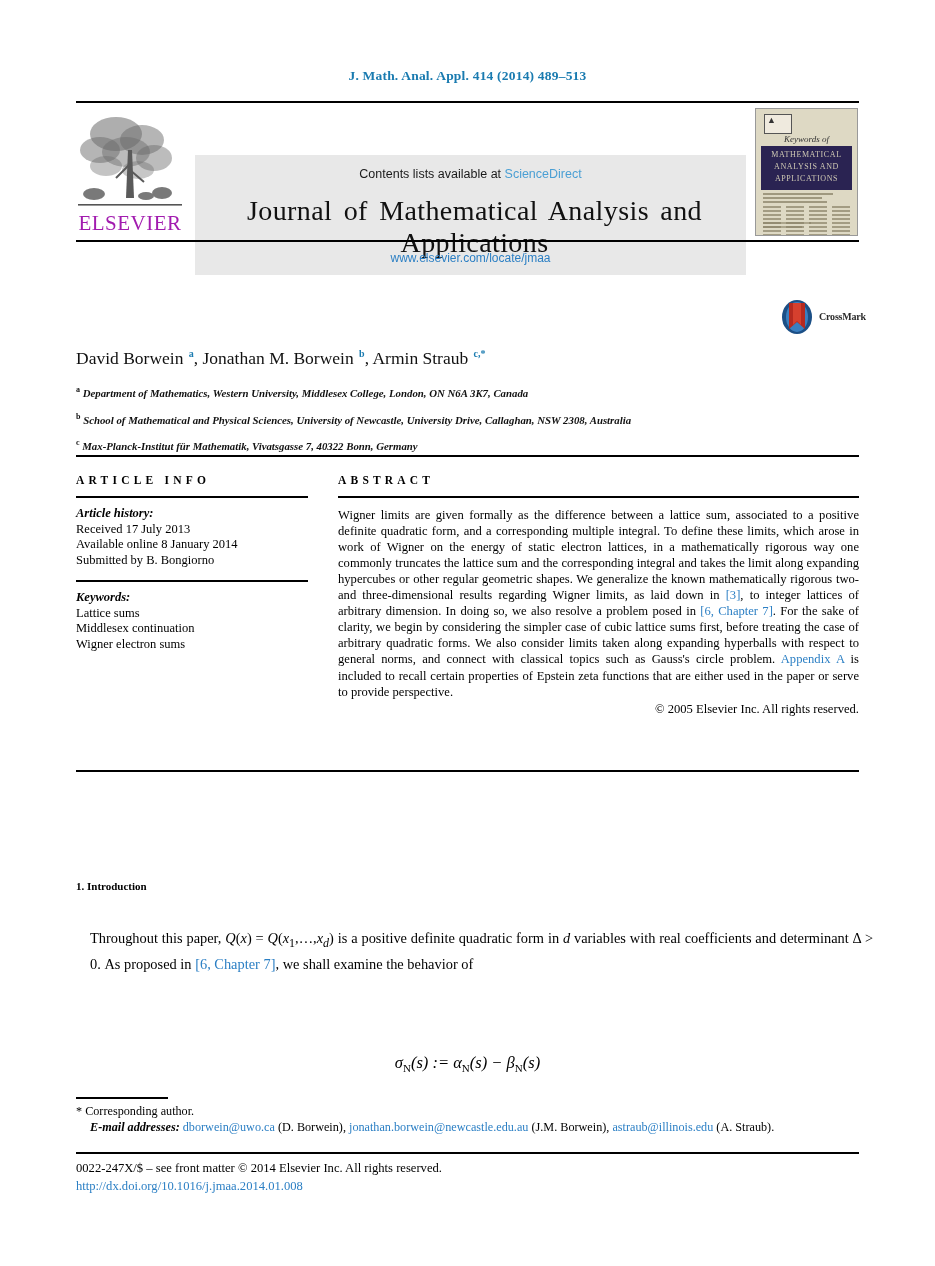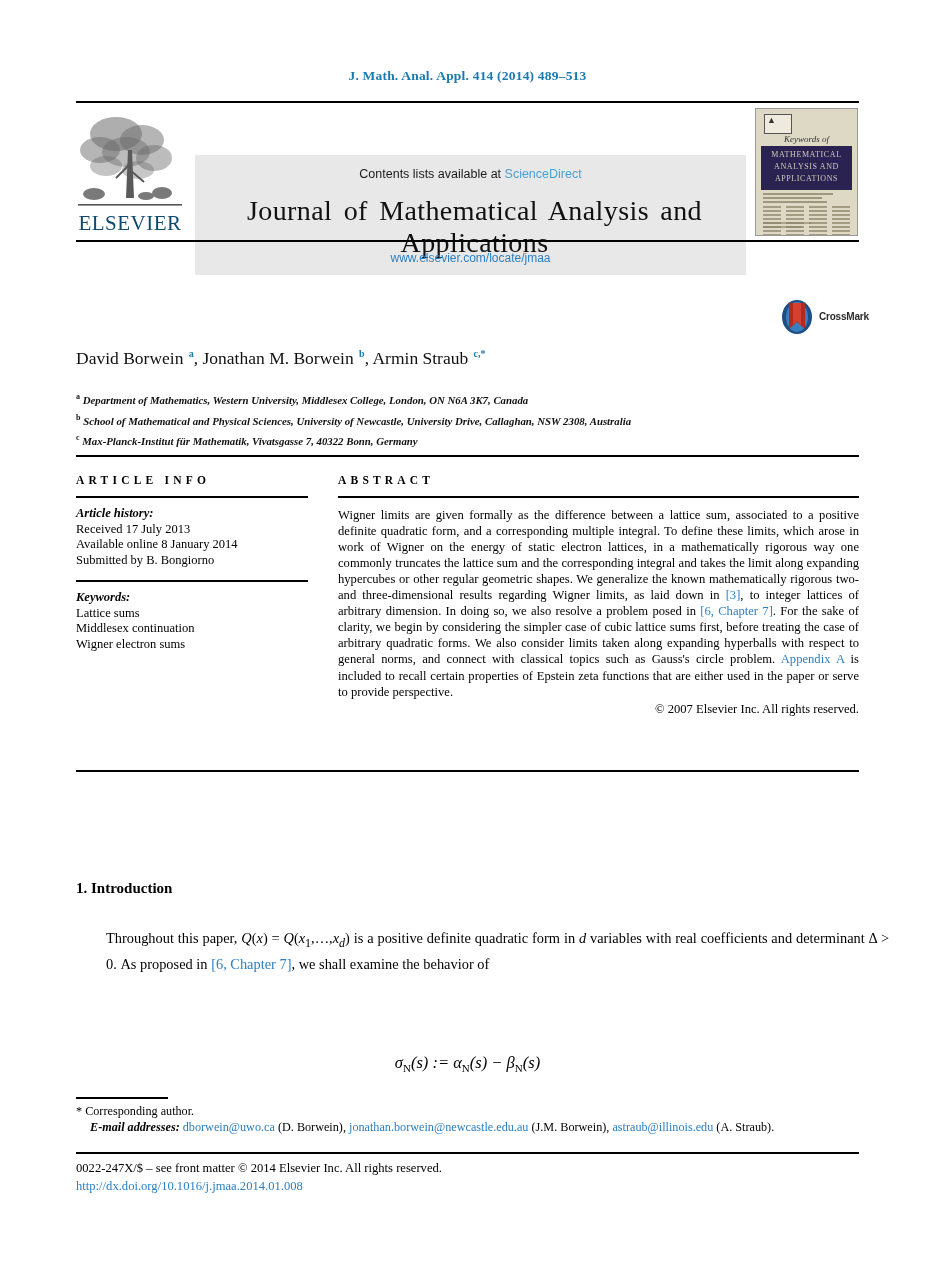--- a/index.html
+++ b/index.html
@@ -66,21 +66,21 @@
   .tree-svg { display: block; }
   .elsevier-word {
     position: absolute;
     left: 0px; bottom: 0px;
     width: 108px;
     text-align: center;
     font-family: "Liberation Serif", serif;
     font-size: 21px;
     font-weight: normal;
     letter-spacing: 0.5px;
-    color: #0c4a6e;
+    color: #a21caf;
     line-height: 22px;
   }
 
   .sd-band {
     position: absolute;
     left: 119px; top: 6px;
     width: 551px;
     height: 120px;
     background: #e8e8e8;
     margin-top: 45px;
@@ -223,21 +223,21 @@
     height: 40px;
   }
   .crossmark-badge {
     position: absolute;
     left: 0; top: 0;
     width: 36px; height: 36px;
   }
   .crossmark-label {
     position: absolute;
     left: 40px; top: 12px;
-    font-family: Liberation Sans, sans-serif;
+    font-family: Liberation Serif, serif;
     font-size: 10px;
     font-weight: bold;
     color: #2b2b2b;
     letter-spacing: -0.2px;
   }
 
   .authors {
     position: absolute;
     left: 76px; top: 348px;
     width: 700px;
@@ -254,23 +254,22 @@
   }
 
   .affiliations {
     position: absolute;
     left: 76px; top: 378px;
     width: 700px;
     font-family: "Liberation Serif", serif;
     font-style: italic;
     font-weight: bold;
     font-size: 10.8px;
-    line-height: 17px;
+    line-height: 23px;
     color: #111;
-    margin-top: 10px;
   }
   .affiliations sup {
     font-style: normal;
     font-size: 8px;
     vertical-align: super;
   }
 
   
   .rule-info-top {
     position: absolute;
@@ -348,27 +347,27 @@
     font-family: "Liberation Serif", serif;
     font-size: 12.6px;
     margin-top: 2px;
   }
 
   
   .section-head {
     position: absolute;
     left: 76px; top: 880px;
     font-family: "Liberation Serif", serif;
-    font-size: 15px;
+    font-size: 11px;
     font-weight: bold;
     color: #000;
   }
   .body-par {
     position: absolute;
-    left: 80px; top: 928px;
+    left: 64px; top: 928px;
     width: 783px;
     font-family: "Liberation Serif", serif;
     font-size: 14.4px;
     line-height: 21px;
     text-align: justify;
     color: #000;
   }
   .body-par .ref-link { color: #2b7fc4; }
   .indent { padding-left: 26px; }
   .mi { font-style: italic; }
@@ -577,21 +576,21 @@
     <div class="info-label">Keywords:</div>
     <div class="info-line">Lattice sums</div>
     <div class="info-line">Middlesex continuation</div>
     <div class="info-line">Wigner electron sums</div>
   </div>
 
   <div class="abstract-col">
     <div class="col-head">ABSTRACT</div>
     <div class="abs-rule"></div>
     <div class="abstract-body">Wigner limits are given formally as the difference between a lattice sum, associated to a positive definite quadratic form, and a corresponding multiple integral. To define these limits, which arose in work of Wigner on the energy of static electron lattices, in a mathematically rigorous way one commonly truncates the lattice sum and the corresponding integral and takes the limit along expanding hypercubes or other regular geometric shapes. We generalize the known mathematically rigorous two- and three-dimensional results regarding Wigner limits, as laid down in <span class="ref-link">[3]</span>, to integer lattices of arbitrary dimension. In doing so, we also resolve a problem posed in <span class="ref-link">[6, Chapter 7]</span>. For the sake of clarity, we begin by considering the simpler case of cubic lattice sums first, before treating the case of arbitrary quadratic forms. We also consider limits taken along expanding hyperballs with respect to general norms, and connect with classical topics such as Gauss's circle problem. <span class="ref-link">Appendix A</span> is included to recall certain properties of Epstein zeta functions that are either used in the paper or serve to provide perspective.</div>
-    <div class="copyright-line">© 2007 Elsevier Inc. All rights reserved.</div>
+    <div class="copyright-line">© 2005 Elsevier Inc. All rights reserved.</div>
   </div>
 
   <div class="rule-info-bottom"></div>
 
   <div class="section-head">1. Introduction</div>
 
   <div class="body-par indent">Throughout this paper, <span class="mi">Q</span>(<span class="mi">x</span>) = <span class="mi">Q</span>(<span class="mi">x</span><sub>1</sub>,…,<span class="mi">x</span><sub><span class="mi">d</span></sub>) is a positive definite quadratic form in <span class="mi">d</span> variables with real coefficients and determinant Δ &gt; 0. As proposed in <span class="ref-link">[6, Chapter 7]</span>, we shall examine the behavior of</div>
 
   <div class="equation">σ<sub>N</sub>(s) := α<sub>N</sub>(s) − β<sub>N</sub>(s)</div>
 

